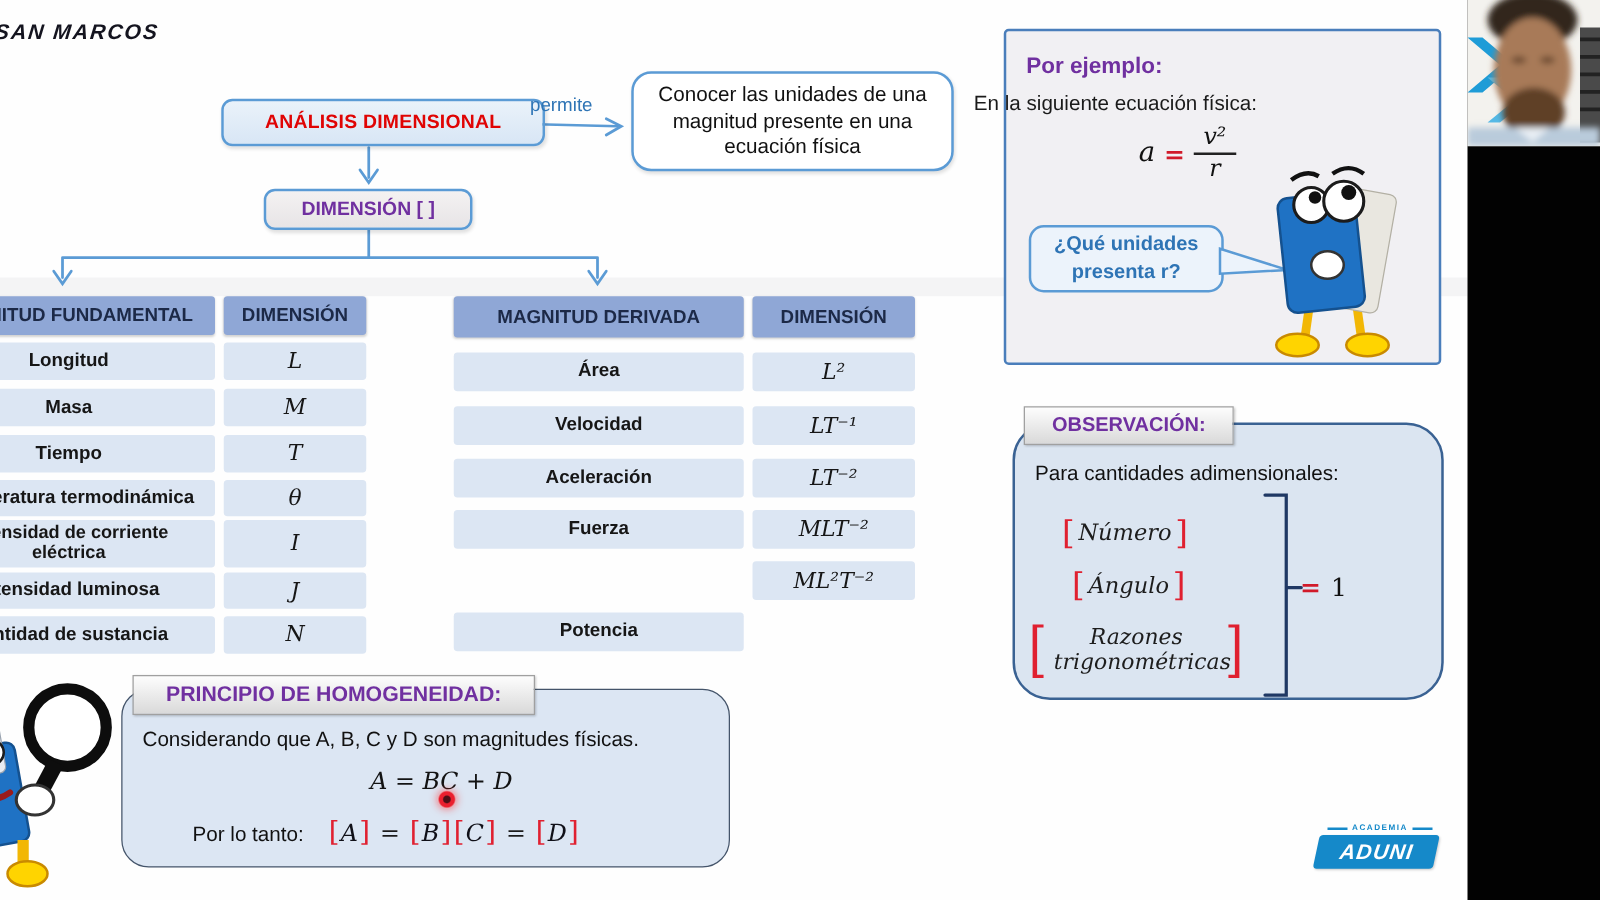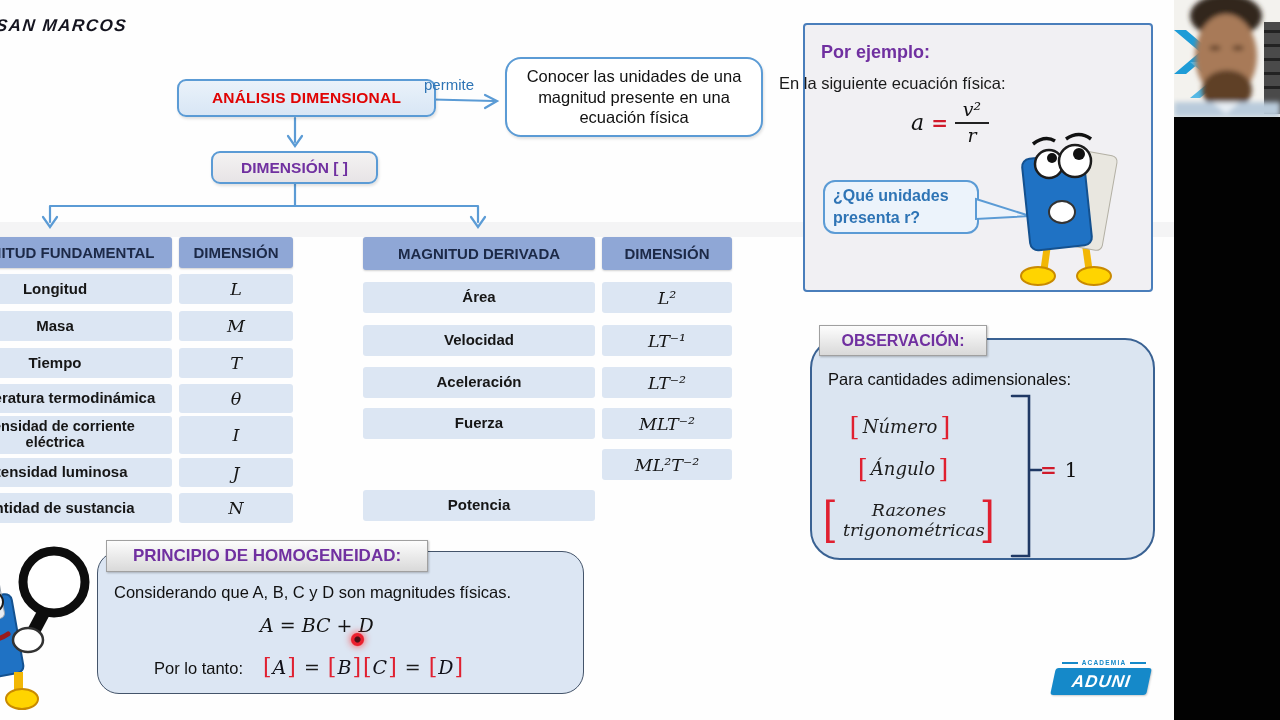--- a/index.html
+++ b/index.html
@@ -51,21 +51,21 @@
               justify-content:center; gap:7px; z-index:3;
               font-family:"DejaVu Serif", serif; font-style:italic; color:#111; }
   .eq-lhs { font-size:22px; }
   .eq-red { color:#d11a2a; font-weight:bold; font-style:normal; font-size:20px; }
   .frac { display:flex; flex-direction:column; align-items:center; }
   .frac .num { font-size:19px; line-height:1.05; }
   .frac .bar { width:34px; height:2px; background:#222; margin:2px 0; }
   .frac .den { font-size:19px; line-height:1.05; }
   .bubble { left:823px; top:180px; width:156px; height:54px; background:#ecf3fb;
             border:2px solid #5b9bd5; border-radius:12px; display:flex; align-items:center;
-            justify-content:center; text-align:left; color:#2e74b5; font-weight:bold;
+            justify-content:center; text-align:center; color:#2e74b5; font-weight:bold;
             font-size:16px; line-height:1.35; z-index:3; padding:2px 8px; }
   .bubble-tail { left:974px; top:192px; z-index:3; }
   .mascot-book { left:1002px; top:132px; z-index:3; }
 
   
   .obs-panel { left:810px; top:338px; width:345px; height:222px; background:#dbe5f1;
                border:2px solid #3a6293; border-radius:30px; z-index:2; }
   .tag-box { background:linear-gradient(#fdfdfd,#d9d9d9); border:1px solid #a0a0a0;
              box-shadow:1px 1px 2px rgba(0,0,0,.25); display:flex; align-items:center;
              justify-content:center; color:#7030a0; font-weight:bold; z-index:3; }
@@ -84,21 +84,21 @@
   .obs-i3 .obs-txt { font-size:17.5px; }
   .group-bracket { left:1000px; top:392px; z-index:3; }
   .obs-result { left:1040px; top:458px; z-index:3; display:flex; gap:8px; align-items:center;
                 font-family:"DejaVu Serif", serif; font-size:20px; color:#111; }
 
   
   .pr-panel { left:97px; top:551px; width:487px; height:143px; background:#dce6f3;
               border:1.5px solid #44546a; border-radius:22px; z-index:2; }
   .pr-tag { left:106px; top:540px; width:322px; height:32px; font-size:17px; }
   .pr-line1 { left:114px; top:583px; color:#111; font-size:16.5px; z-index:3; }
-  .pr-eq { left:260px; top:614px; width:150px; text-align:left; z-index:3;
+  .pr-eq { left:260px; top:614px; width:150px; text-align:right; z-index:3;
            font-family:"DejaVu Serif", serif; font-style:italic; font-size:19px; color:#131313; }
   .pr-line2 { left:114px; top:659px; color:#111; font-size:16.5px; z-index:3;margin-left:40px; }
   .pr-conc { left:262px; top:654px; z-index:3; display:flex; align-items:center;
              font-family:"DejaVu Serif", serif; font-size:19px; }
   .pr-conc .cbr { color:#e02030; font-size:22px; padding:0 1px; }
   .pr-conc .cvar { font-style:italic; color:#101018; }
   .pr-conc .ceq { color:#1a1a1a; padding:0 7px; font-style:normal; }
   .laser { left:350px; top:632px; width:15px; height:15px; border-radius:50%; z-index:4;
            background:radial-gradient(circle, #4d0f16 0 24%, #ea1f2e 34% 56%,
                       rgba(255,70,70,.45) 66%, rgba(255,0,0,0) 78%);

